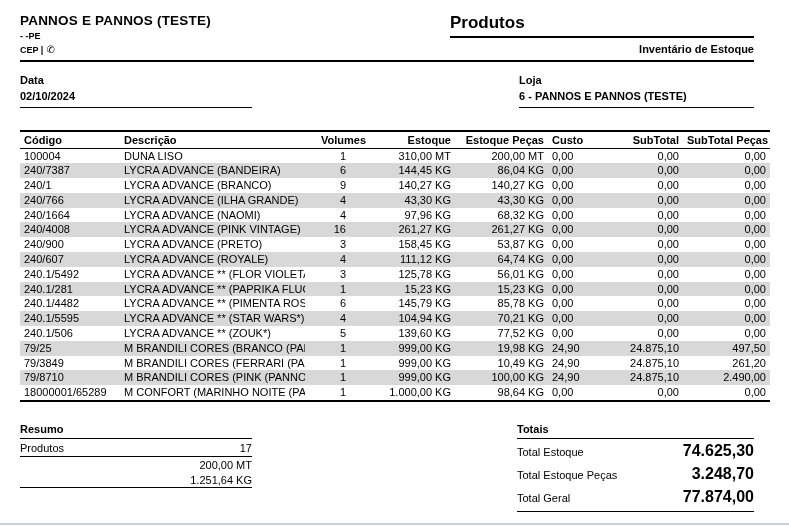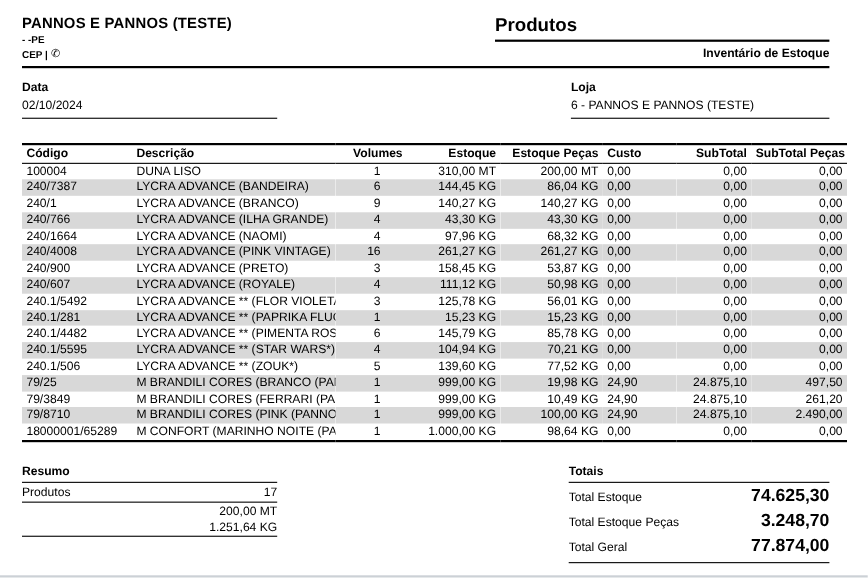--- a/index.html
+++ b/index.html
@@ -30,21 +30,21 @@
   .report-subtitle{font-size:11px;font-weight:bold;text-align:right;margin-top:5px;}
 
   .separator{border-top:2px solid var(--rule);margin-top:5px;}
 
   
   .filters{display:flex;justify-content:space-between;margin-top:12px;}
   .filter-block{border-bottom:1px solid var(--rule);}
   .filter-left{width:232px;}
   .filter-right{width:235px;}
   .filter-label{font-weight:bold;font-size:11px;}
-  .filter-value{font-size:11px;margin-top:4px;padding-bottom:5px;}
+  .filter-value{font-size:11px;margin-top:4px;padding-bottom:5px;font-weight:bold;}
 
   
   table.inv{margin-top:22px;border-collapse:collapse;table-layout:fixed;width:750px;border-bottom:2px solid var(--rule);}
   table.inv thead th{
     border-top:2px solid var(--rule);border-bottom:1px solid var(--rule);
     font-size:11px;font-weight:bold;height:17px;padding:0 4px;
     white-space:nowrap;overflow:hidden;
   }
   table.inv td{
     font-size:11px;height:14.8px;line-height:14.8px;padding:0 4px;
@@ -191,21 +191,21 @@
             <td class="c4">53,87 KG</td>
             <td class="c5">0,00</td>
             <td class="c6">0,00</td>
             <td class="c7">0,00</td>
           </tr>
           <tr class="alt">
             <td class="c0">240/607</td>
             <td class="c1">LYCRA ADVANCE (ROYALE)</td>
             <td class="c2">4</td>
             <td class="c3">111,12 KG</td>
-            <td class="c4">50,98 KG</td>
+            <td class="c4">64,74 KG</td>
             <td class="c5">0,00</td>
             <td class="c6">0,00</td>
             <td class="c7">0,00</td>
           </tr>
           <tr>
             <td class="c0">240.1/5492</td>
             <td class="c1">LYCRA ADVANCE ** (FLOR VIOLETA)</td>
             <td class="c2">3</td>
             <td class="c3">125,78 KG</td>
             <td class="c4">56,01 KG</td>

